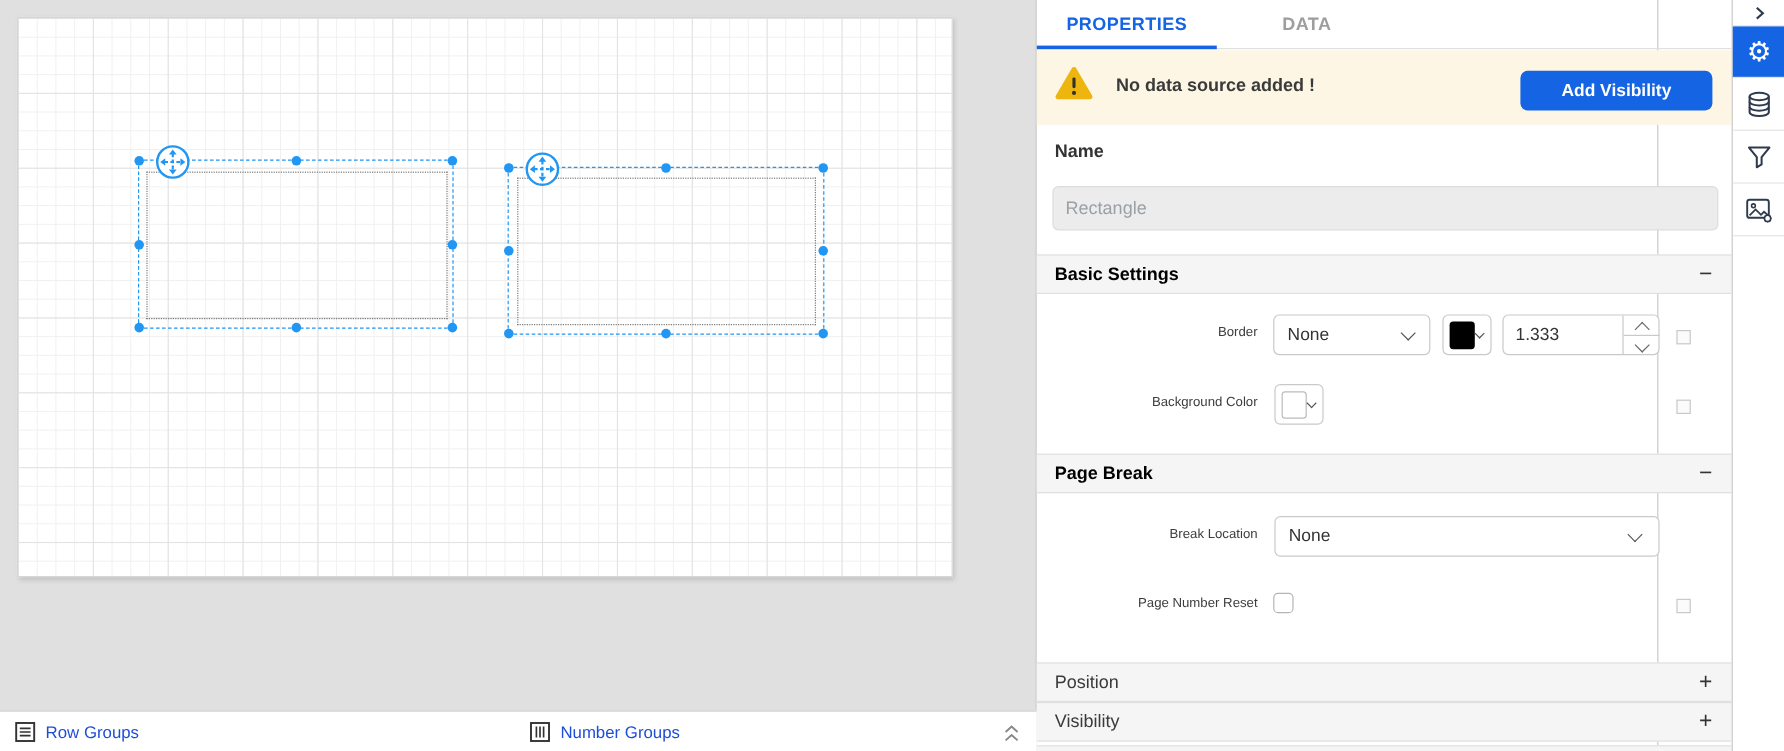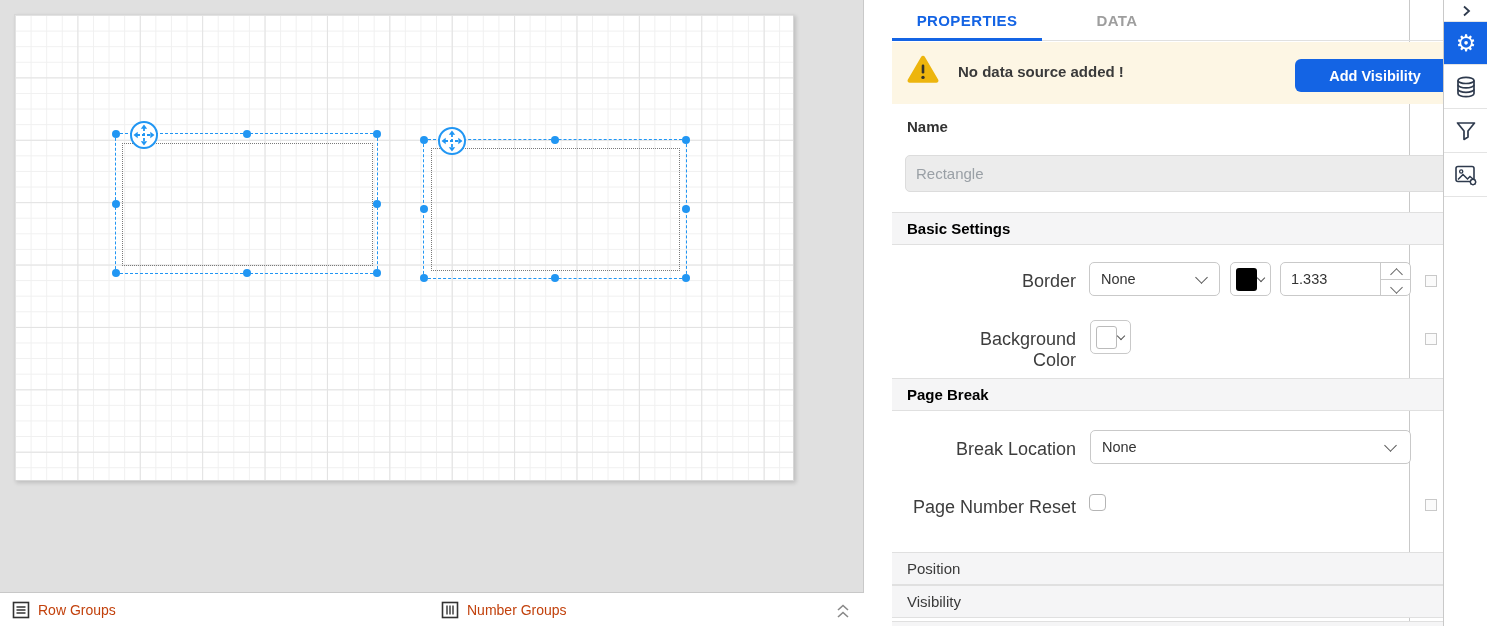--- a/index.html
+++ b/index.html
@@ -23,27 +23,27 @@
   .sel .inner-rect { position:absolute; border:1px dotted #7a7a7a; background:transparent; }
   .handle { position:absolute; width:8px; height:8px; border-radius:50%; background:#2196f3; }
   .h-nw{left:-4px;top:-4px} .h-n{left:50%;margin-left:-4px;top:-4px} .h-ne{right:-4px;top:-4px}
   .h-w{left:-4px;top:50%;margin-top:-4px} .h-e{right:-4px;top:50%;margin-top:-4px}
   .h-sw{left:-4px;bottom:-4px} .h-s{left:50%;margin-left:-4px;bottom:-4px} .h-se{right:-4px;bottom:-4px}
   .move-icon { position:absolute; left:13px; top:-14px; width:30px; height:30px; }
 
   .bottom-bar { position:absolute; left:0; bottom:0; width:864px; height:34px;
     background:#fff; border-top:1px solid #c8c8c8; }
   .bb-group { position:absolute; top:0; height:34px; display:flex; align-items:center; gap:8px;
-    font-size:14px; color:#c2410c; }
+    font-size:14px; color:#1d4ed8; }
   .bb-row { left:12px; } .bb-col { left:441px; }
   .bb-collapse { position:absolute; right:14px; top:9px; width:14px; height:17px; cursor:pointer; }
 
   
   .panel { position:absolute; left:864px; top:0; width:518px; height:626px; background:#fff;
-    border-right:1px solid #c9c9c9;margin-left:28px; }
+    border-right:1px solid #c9c9c9; }
   .tabs { position:absolute; left:0; top:0; width:579px; height:41px; border-bottom:1px solid #e0e0e0; }
   .tab { position:absolute; top:0; height:41px; width:150px; display:flex; align-items:center;
     justify-content:center; font-size:15px; font-weight:700; letter-spacing:.4px; cursor:pointer; }
   .tab.active { left:0; color:#1464e4; }
   .tab.inactive { left:150px; color:#9e9e9e; }
   .tab-underline { position:absolute; left:0; bottom:-1px; width:150px; height:3px; background:#1464e4; }
 
   .banner { position:absolute; left:0; top:42px; width:579px; height:62px; background:#fdf6e4; }
   .warn-icon { position:absolute; left:14px; top:12px; }
   .banner-msg { position:absolute; left:66px; top:21px; font-size:15px; font-weight:700; color:#3a3a3a; }
@@ -56,21 +56,21 @@
     background:#ececec; border:1px solid #dcdcdc; border-radius:5px; padding:0 10px;
     font-size:15px; color:#404040; font-family:"Liberation Sans", sans-serif; }
   .name-input::placeholder { color:#9aa0a6; }
 
   .sec-header { position:absolute; left:0; width:579px; height:33px; background:#f5f5f6;
     border-top:1px solid #e0e0e0; border-bottom:1px solid #e0e0e0; cursor:pointer; }
   .sec-title { position:absolute; left:15px; top:7px; font-size:15px; font-weight:700; color:#000000; }
   .sec-header.plain .sec-title { font-weight:400; color:#3a3a3a; }
   .sec-toggle { position:absolute; right:16px; top:5px; font-size:19px; color:#333; }
 
-  .fld-label { position:absolute; width:184px; text-align:right; font-size:18px; color:#3d3d3d; }
+  .fld-label { position:absolute; width:184px; text-align:right; font-size:11px; color:#3d3d3d; }
 
   .dd { position:absolute; height:34px; background:#fff; border:1px solid #c9c9c9; border-radius:5px;
     font-size:14.5px; color:#333; cursor:pointer; }
   .dd .dd-text { position:absolute; left:11px; top:8px; }
   .chev { position:absolute; width:9px; height:9px; border-right:1.6px solid #555;
     border-bottom:1.6px solid #555; transform:rotate(45deg); }
 
   .swatch { position:absolute; width:41px; height:34px; background:#fff; border:1px solid #c9c9c9;
     border-radius:5px; cursor:pointer; }
   .swatch .color { position:absolute; left:5px; top:5px; width:21px; height:23px; border-radius:3px; }

